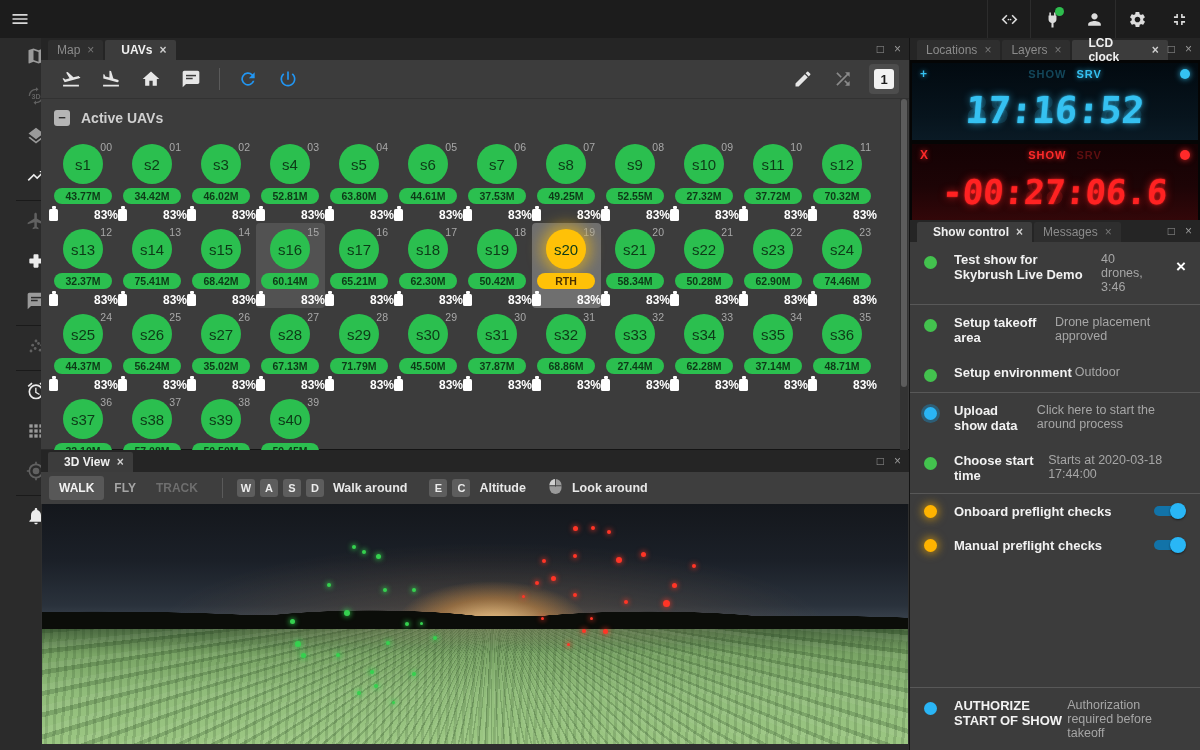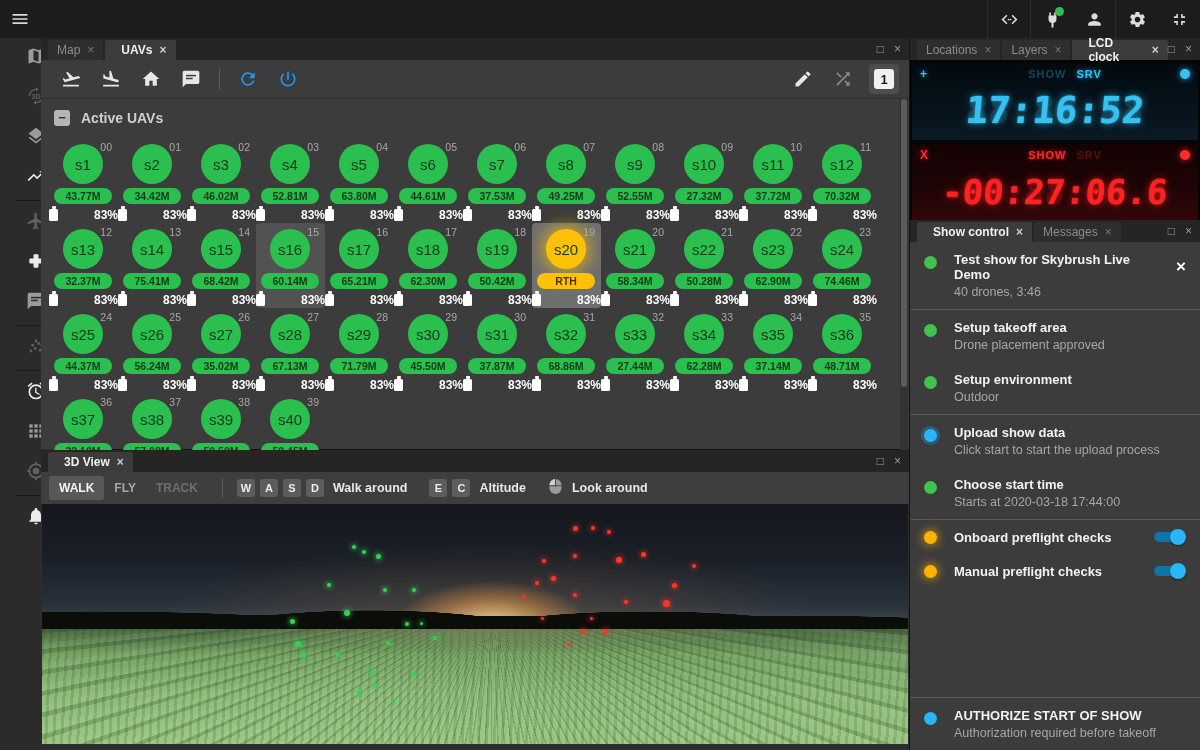--- a/index.html
+++ b/index.html
@@ -136,21 +136,21 @@
 
   
   #showctl-panel{left:910px;top:220px;width:290px;height:530px;display:flex;flex-direction:column;}
   #showctl-list{display:flex;flex-direction:column;}
   .sc-row{display:flex;align-items:flex-start;gap:17px;padding:10px 14px;cursor:pointer;}
   .sc-dot{width:13px;height:13px;border-radius:50%;flex:0 0 auto;margin-top:4px;}
   .sc-dot.green{background:#43c24e;}
   .sc-dot.blue{background:#2ab5f5;}
   .sc-dot.blue-ring{background:#2ab5f5;box-shadow:0 0 0 3px rgba(35,115,155,.6);}
   .sc-dot.amber{background:#ffb300;box-shadow:0 0 8px 2px rgba(255,179,0,.55);}
-  .sc-texts{display:flex;flex-direction:column;gap:3px;}
+  .sc-texts{display:flex;gap:3px;}
   .sc-title{color:#f2f2f2;font-size:13px;font-weight:700;}
   .sc-sub{color:#a6a6a6;font-size:12.5px;}
   .sc-close{margin-left:auto;color:#fff;font-size:17px;font-weight:700;line-height:1;padding-top:6px;cursor:pointer;}
   .sc-row.compact{align-items:center;padding:8px 14px;}
   .sc-row.compact .sc-dot{margin-top:0;}
   .sc-divider{height:1px;background:#585858;}
   .switch{margin-left:auto;position:relative;width:34px;height:18px;flex:0 0 auto;}
   .switch .track{position:absolute;left:2px;top:4px;width:30px;height:10px;border-radius:5px;background:#1273a8;}
   .switch .knob{position:absolute;right:0;top:1px;width:16px;height:16px;border-radius:50%;background:#29b6f6;box-shadow:0 1px 2px rgba(0,0,0,.5);}
   .sc-spacer{flex:1;}
@@ -888,21 +888,21 @@
           <div class="sc-texts">
             <div class="sc-title">Setup environment</div>
             <div class="sc-sub">Outdoor</div>
           </div>
         </div>
         <div class="sc-divider"></div>
         <div class="sc-row">
           <span class="sc-dot blue-ring"></span>
           <div class="sc-texts">
             <div class="sc-title">Upload show data</div>
-            <div class="sc-sub">Click start to start the upload process</div>
+            <div class="sc-sub">Click here to start the around process</div>
           </div>
         </div>
         <div class="sc-row">
           <span class="sc-dot green"></span>
           <div class="sc-texts">
             <div class="sc-title">Choose start time</div>
             <div class="sc-sub">Starts at 2020-03-18 17:44:00</div>
           </div>
         </div>
         <div class="sc-divider"></div>

